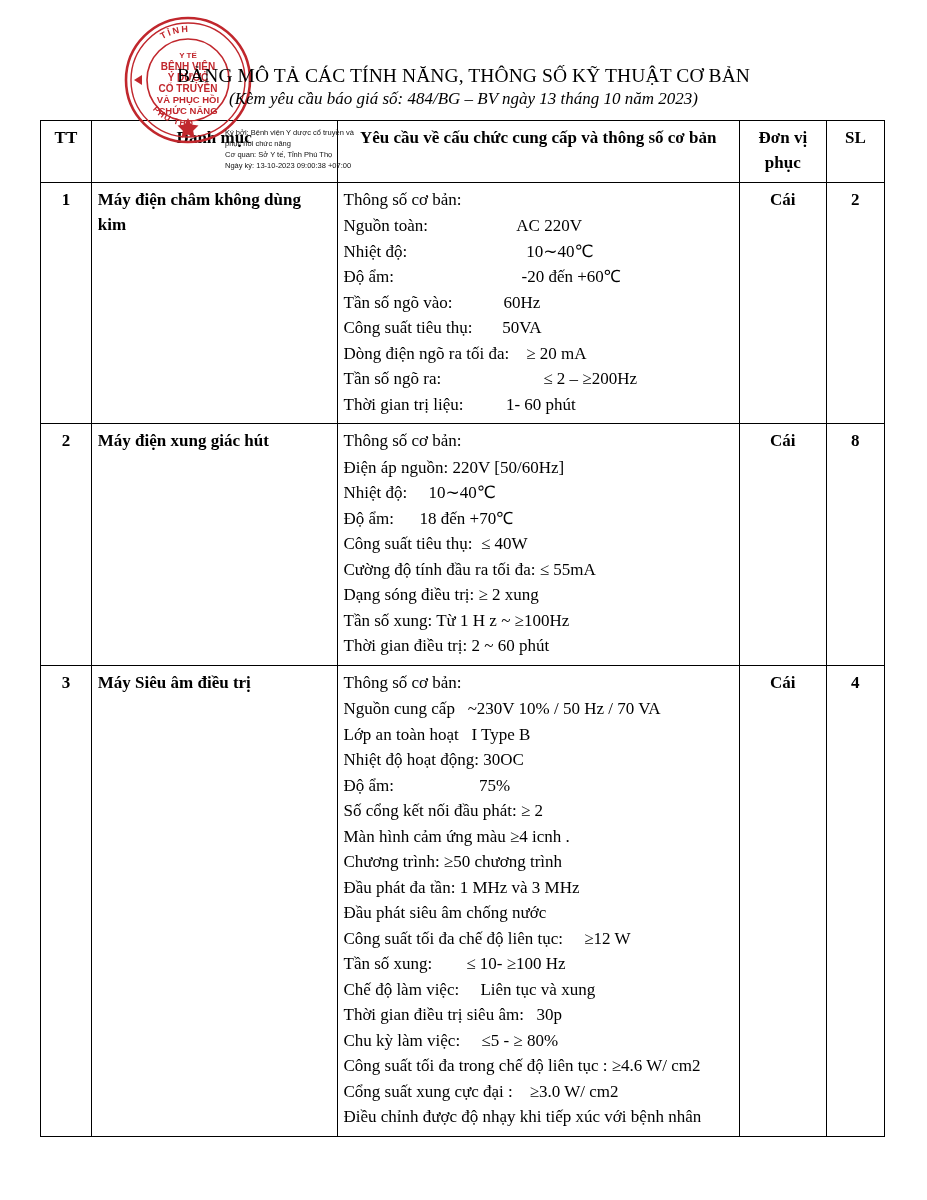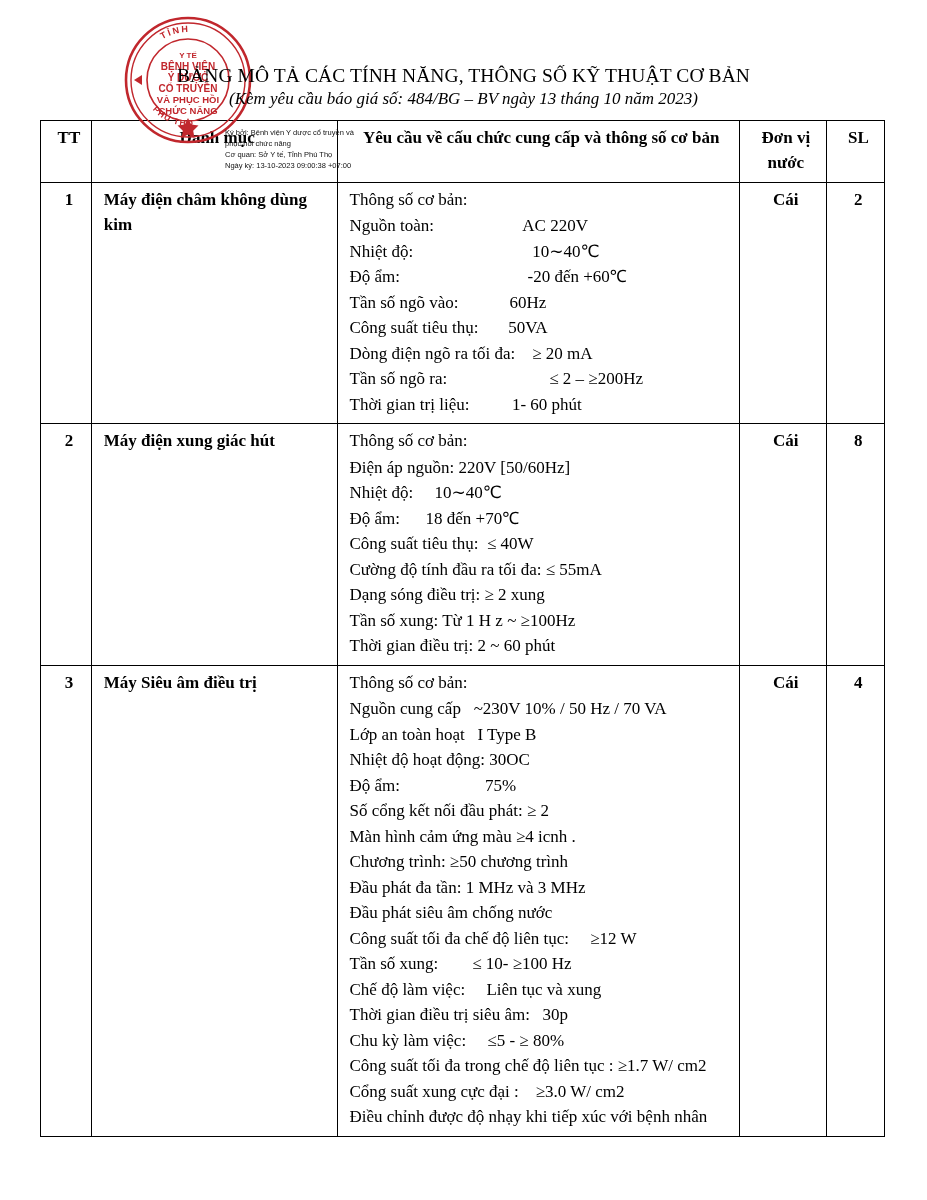--- a/index.html
+++ b/index.html
@@ -70,21 +70,21 @@
   
   table.spec {
     width: 845px;
     border-collapse: collapse;
     margin-top: 10px;
     table-layout: fixed;
   }
   table.spec th, table.spec td {
     border: 1px solid #000;
     vertical-align: top;
-    padding: 4px 6px 6px 12px;
+    padding: 4px 6px 6px 6px;
     font-size: 17px;
     line-height: 1.5;
   }
   thead th {
     text-align: center;
     font-weight: bold;
     vertical-align: middle;
     padding-top: 6px;
     padding-bottom: 6px;
   }
@@ -163,21 +163,21 @@
         <col class="c-name">
         <col class="c-spec">
         <col class="c-unit">
         <col class="c-qty">
     </colgroup>
     <thead>
       <tr>
         <th class="th-2line">TT</th>
         <th class="th-2line">Danh mục</th>
         <th class="th-2line">Yêu cầu về cấu chức cung cấp và thông số cơ bản</th>
-        <th class="th-2line">Đơn vị nước</th>
+        <th class="th-2line">Đơn vị phục</th>
         <th class="th-2line">SL</th>
       </tr>
     </thead>
     <tbody>
         <tr>
           <td class="tt">1</td>
           <td class="name">Máy điện châm không dùng kim</td>
           <td class="spec">
             <span class="spec-head">Thông số cơ bản:</span>
             <span class="line">Nguồn toàn:                     AC 220V</span>
@@ -221,21 +221,21 @@
             <span class="line">Số cổng kết nối đầu phát: ≥ 2</span>
             <span class="line">Màn hình cảm ứng màu ≥4 icnh .</span>
             <span class="line">Chương trình: ≥50 chương trình</span>
             <span class="line">Đầu phát đa tần: 1 MHz và 3 MHz</span>
             <span class="line">Đầu phát siêu âm chống nước</span>
             <span class="line">Công suất tối đa chế độ liên tục:     ≥12 W</span>
             <span class="line">Tần số xung:        ≤ 10- ≥100 Hz</span>
             <span class="line">Chế độ làm việc:     Liên tục và xung</span>
             <span class="line">Thời gian điều trị siêu âm:   30p</span>
             <span class="line">Chu kỳ làm việc:     ≤5 - ≥ 80%</span>
-            <span class="line">Công suất tối đa trong chế độ liên tục : ≥1.7 W/ cm2</span>
+            <span class="line">Công suất tối đa trong chế độ liên tục : ≥4.6 W/ cm2</span>
             <span class="line">Cổng suất xung cực đại :    ≥3.0 W/ cm2</span>
             <span class="line">Điều chỉnh được độ nhạy khi tiếp xúc với bệnh nhân</span>
           </td>
           <td class="unit">Cái</td>
           <td class="qty">4</td>
         </tr>
       </tbody>
   </table>
 
 </div>

